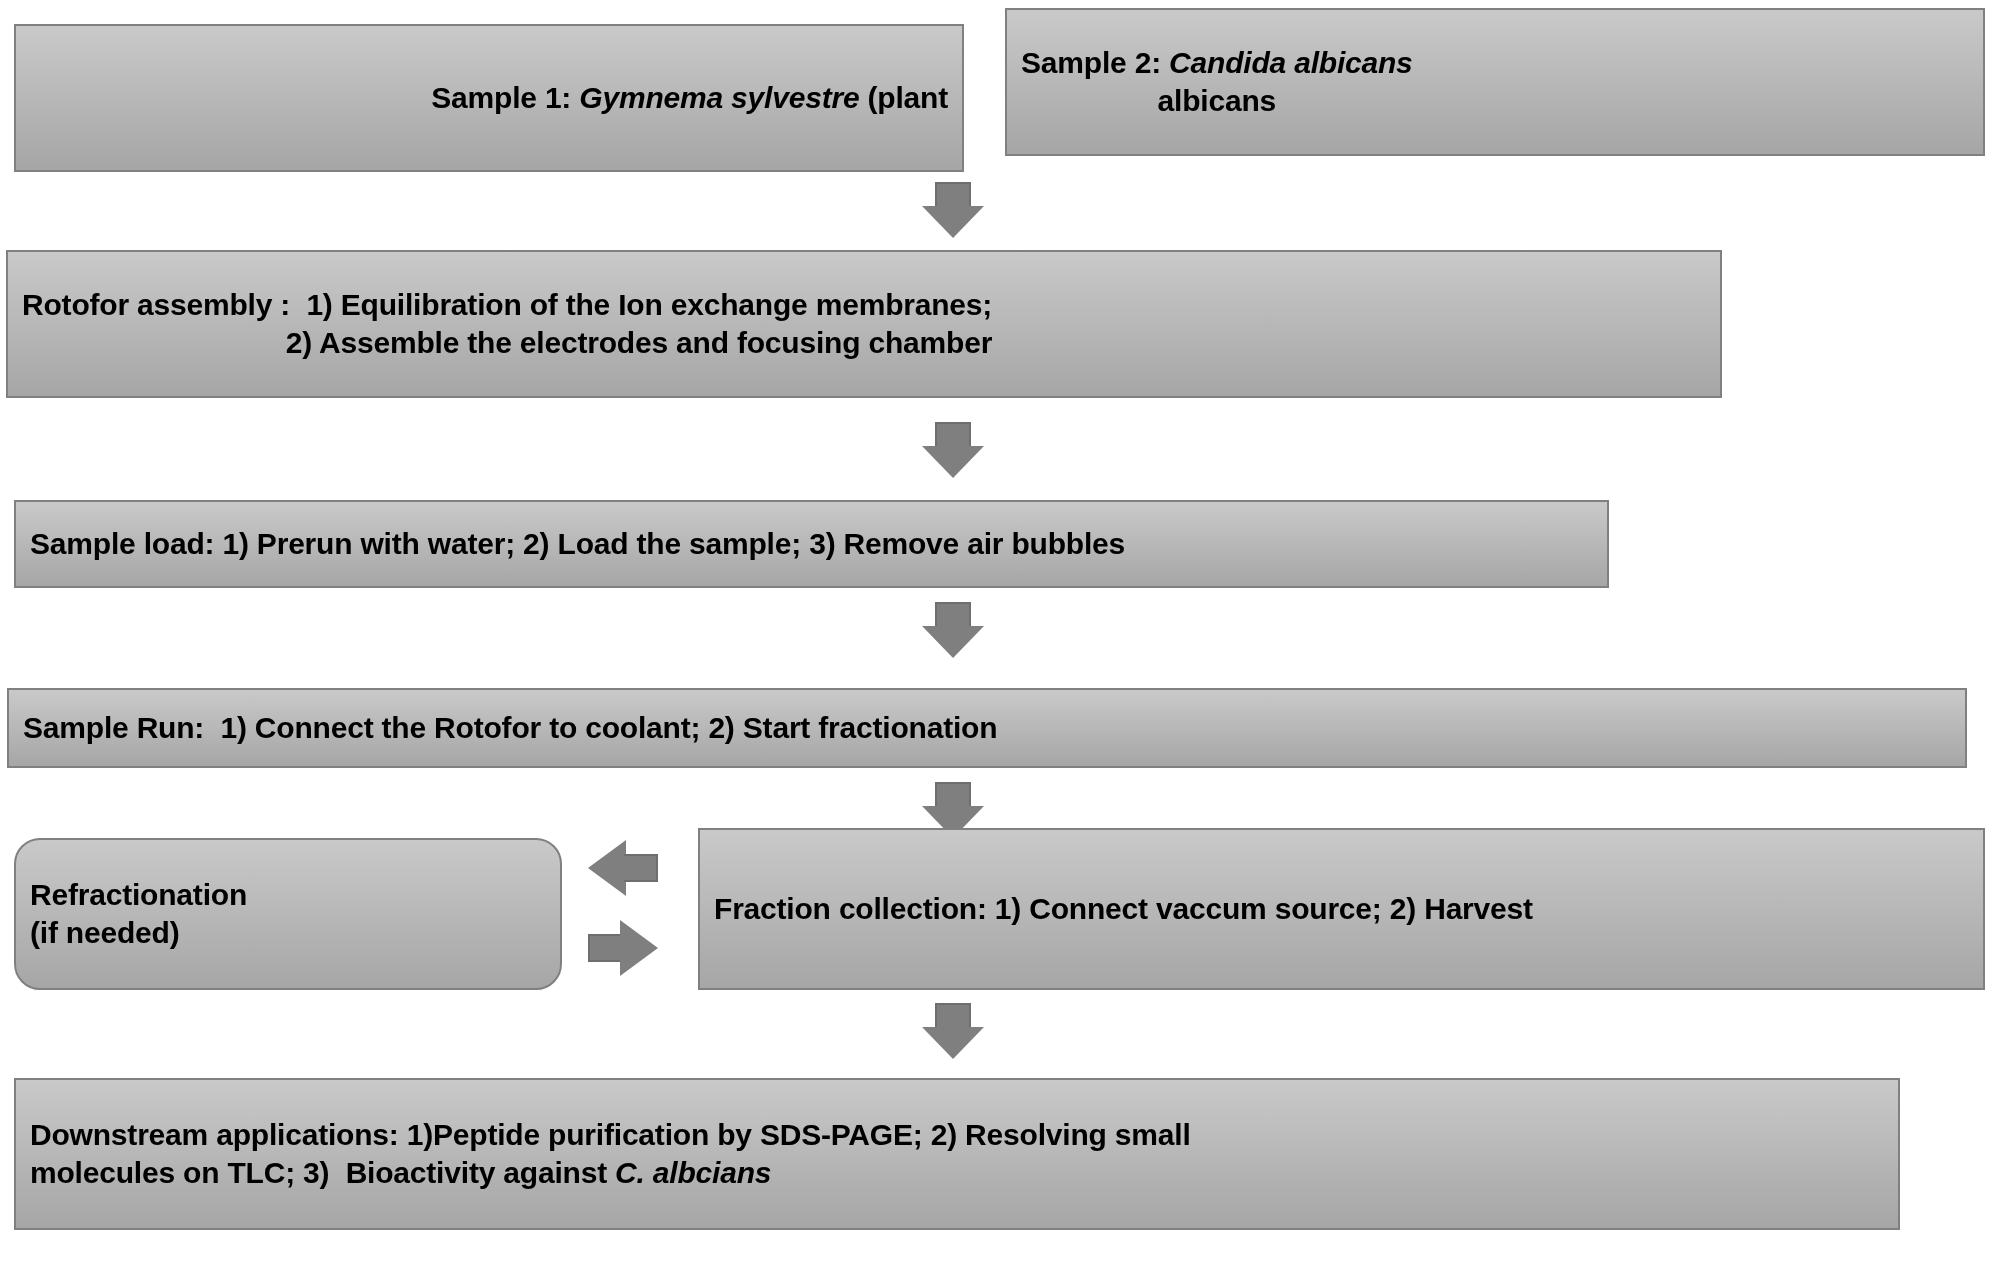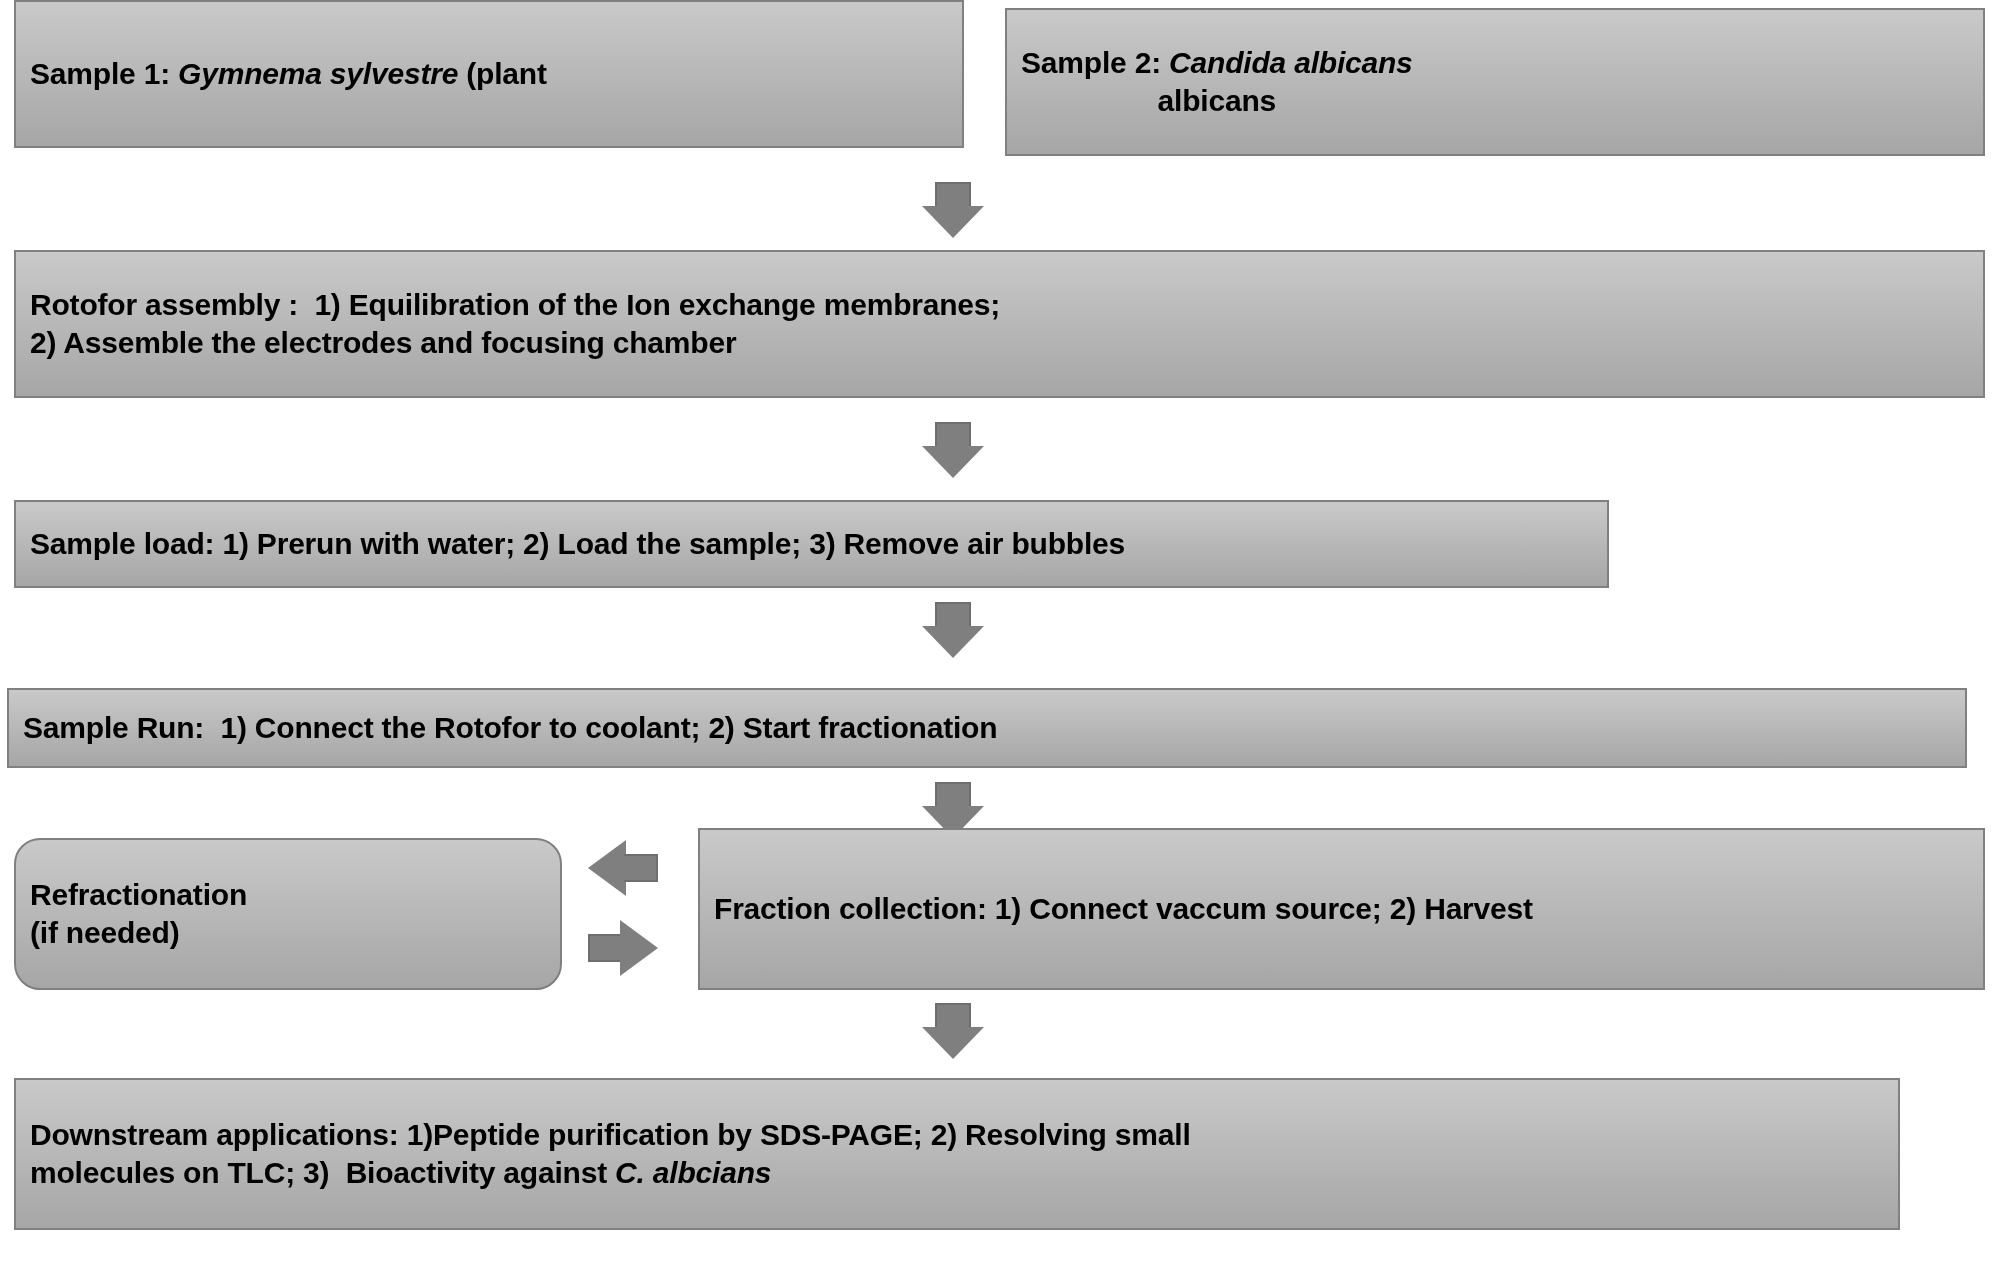--- a/index.html
+++ b/index.html
@@ -120,39 +120,39 @@
     border-top: 28px solid transparent;
     border-bottom: 28px solid transparent;
     border-left: 38px solid #7f7f7f;
   }
 </style>
 </head>
 <body>
 
 <div class="canvas" style="background: rgb(255, 255, 255);">
 
-  <div class="box" style="left: 14px; top: 0; width: 950px; height: 148px; border-color: rgb(128, 128, 128); color: rgb(0, 0, 0); background: linear-gradient(rgb(201, 201, 201) 0%, rgb(166, 166, 166) 100%);">
+  <div class="box" style="left: 14px; top: 24px; width: 950px; height: 148px; border-color: rgb(128, 128, 128); color: rgb(0, 0, 0); background: linear-gradient(rgb(201, 201, 201) 0%, rgb(166, 166, 166) 100%); justify-content: flex-end;">
     <div class="txt">
       <div>Sample 1: <i>Gymnema sylvestre</i> (plant</div>
     </div>
   </div>
 
   <div class="box" style="left: 1005px; top: 8px; width: 980px; height: 148px; border-color: rgb(128, 128, 128); color: rgb(0, 0, 0); background: linear-gradient(rgb(201, 201, 201) 0%, rgb(166, 166, 166) 100%); text-align: center;">
     <div class="txt">
       <div>Sample 2: <i>Candida albicans</i></div>
       <div>albicans</div>
     </div>
   </div>
 
   <div class="arrow-down" style="left:922px; top:182px;">
     <div class="shaft" style="background: rgb(127, 127, 127);"></div>
     <div class="head" style="border-top-color: rgb(127, 127, 127);"></div>
   </div>
 
-  <div class="box" style="left: 14px; top: 250px; width: 1971px; height: 148px; border-color: rgb(128, 128, 128); color: rgb(0, 0, 0); background: linear-gradient(rgb(201, 201, 201) 0%, rgb(166, 166, 166) 100%);">
+  <div class="box" style="left: 6px; top: 250px; width: 1716px; height: 148px; border-color: rgb(128, 128, 128); color: rgb(0, 0, 0); background: linear-gradient(rgb(201, 201, 201) 0%, rgb(166, 166, 166) 100%); text-align: right;">
     <div class="txt">
         <div><span>Rotofor assembly :&nbsp;&nbsp;1) Equilibration of the Ion exchange membranes;</span></div>
         <div><span>2) Assemble the electrodes and focusing chamber</span></div>
       </div>
   </div>
 
   <div class="arrow-down" style="left:922px; top:422px;">
     <div class="shaft" style="background: rgb(127, 127, 127);"></div>
     <div class="head" style="border-top-color: rgb(127, 127, 127);"></div>
   </div>

